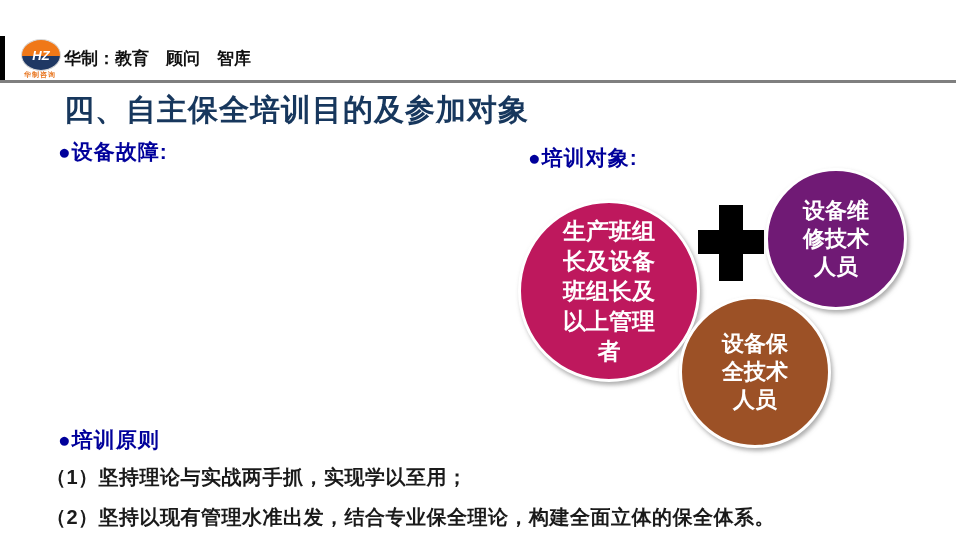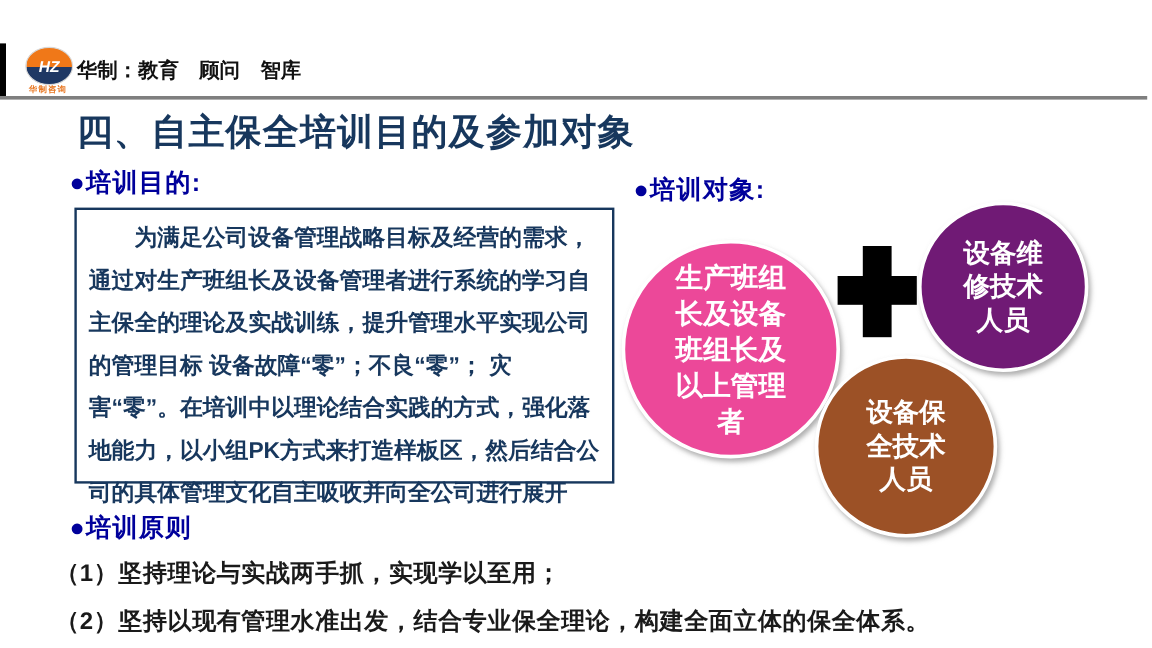--- a/index.html
+++ b/index.html
@@ -27,21 +27,21 @@
   
   .purpose-box{position:absolute;left:62px;top:137px;width:450px;height:230px;box-sizing:border-box;
         border:2px solid #17375D;padding:6px 10px 0 10px;}
   .purpose-body{font-size:19px;line-height:35.5px;font-weight:600;color:#17375D;
         text-indent:2em;letter-spacing:0px;}
 
   
   .circle{position:absolute;border-radius:50%;box-sizing:border-box;border:3px solid #fff;
         box-shadow:2px 3px 4px rgba(110,110,110,0.55);display:flex;align-items:center;justify-content:center;
         color:#fff;font-weight:bold;text-align:center;}
-  .circle-red{left:518px;top:164px;width:182px;height:182px;background:#ec4899;z-index:2;
+  .circle-red{left:518px;top:164px;width:182px;height:182px;background:#be185d;z-index:2;
         font-size:23px;line-height:30px;}
   .circle-red .circle-text{width:96px;}
   .circle-teal{left:765px;top:132px;width:142px;height:142px;background:#701a75;z-index:3;
         font-size:22px;line-height:28px;}
   .circle-teal .circle-text{width:68px;}
   .circle-brown{left:679px;top:260px;width:152px;height:152px;background:#9C5126;z-index:4;
         font-size:22px;line-height:28px;align-items:center;}
   .circle-brown .circle-text{width:68px;}
 
   .plus{position:absolute;left:698px;top:169px;width:66px;height:76px;z-index:1;}
@@ -62,24 +62,21 @@
   <div class="logo">
     <span>HZ</span>
   </div>
   <div class="logo-caption">华制咨询</div>
   <div class="brand">华制：教育　顾问　智库</div>
   <div class="divider"></div>
 
   <div class="title">四、自主保全培训目的及参加对象</div>
 
   <div class="sec-label purpose-label">
-    <span>●</span><span>培训目的:</span>
-  </div>
-  <div class="purpose-box">
-    <div class="purpose-body">为满足公司设备管理战略目标及经营的需求，通过对生产班组长及设备管理者进行系统的学习自主保全的理论及实战训练，提升管理水平实现公司的管理目标 设备故障“零”；不良“零”； 灾害“零”。在培训中以理论结合实践的方式，强化落地能力，以小组PK方式来打造样板区，然后结合公司的具体管理文化自主吸收并向全公司进行展开</div>
+    <span>●</span><span>设备故障:</span>
   </div>
 
   <div class="sec-label audience-label">
     <span>●</span><span>培训对象:</span>
   </div>
 
   <div class="plus">
     <div class="vbar"></div>
     <div class="hbar"></div>
   </div>

